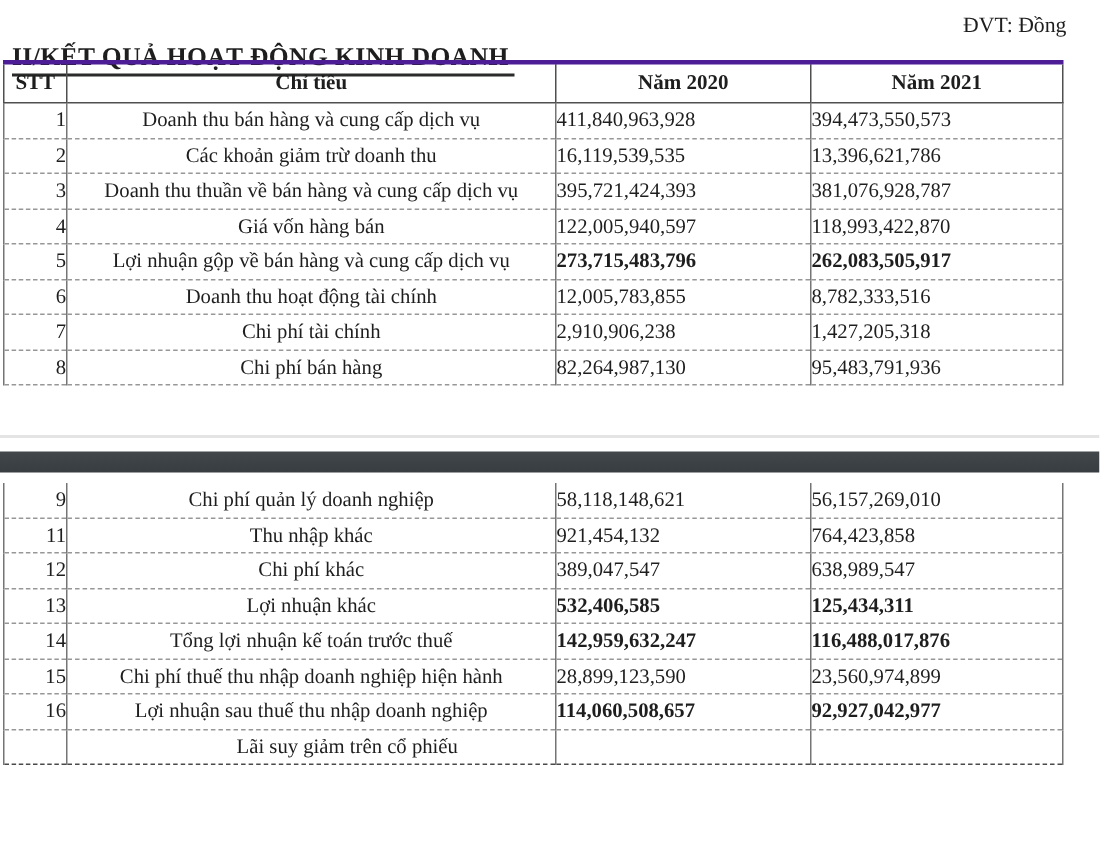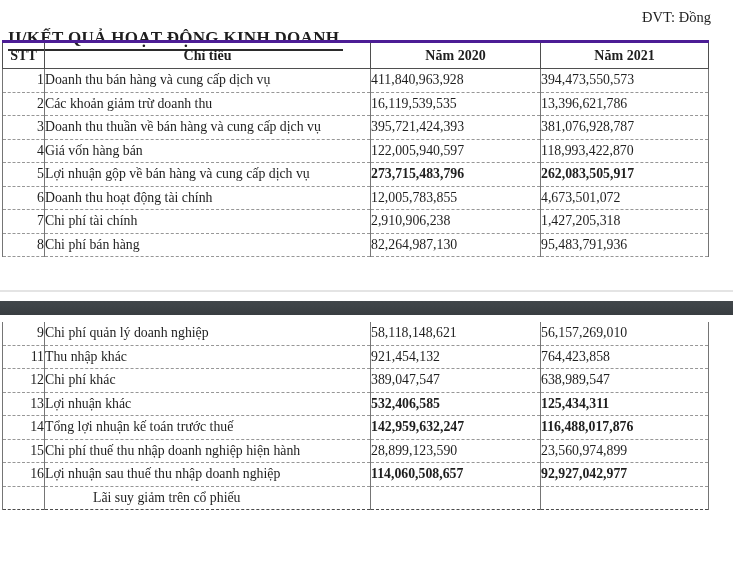--- a/index.html
+++ b/index.html
@@ -48,21 +48,21 @@
     line-height: 22px;
     border-left: 1px solid #757575;
     border-right: 1px solid #757575;
     border-bottom: 1px dashed #979797;
     padding: 0;
     white-space: nowrap; overflow: hidden;
   }
   .tbl2 tr:last-child td { border-bottom: 1px dashed #4a4a4a; padding-left: 48px; }
 
   .c-stt   { text-align: right; padding-right: 8px; }
-  .c-label { text-align: left;  padding-left: 5px;  }
+  .c-label { text-align: center;  padding-left: 5px;  }
   .c-num   { padding-right: 4px; }
   td.bold  { font-weight: bold; }
 
   .scan-edge {
     position: absolute; top: 290px; left: 0;
     width: 733px; height: 2px;
     background: #e4e4e4;
   }
   .divider-band {
     position: absolute; top: 301px; left: 0;
@@ -120,21 +120,21 @@
         <tr>
           <td class="c-stt">5</td>
           <td class="c-label">Lợi nhuận gộp về bán hàng và cung cấp dịch vụ</td>
           <td class="c-num bold">273,715,483,796</td>
           <td class="c-num bold">262,083,505,917</td>
         </tr>
         <tr>
           <td class="c-stt">6</td>
           <td class="c-label">Doanh thu hoạt động tài chính</td>
           <td class="c-num">12,005,783,855</td>
-          <td class="c-num">4,673,501,072</td>
+          <td class="c-num">8,782,333,516</td>
         </tr>
         <tr>
           <td class="c-stt">7</td>
           <td class="c-label">Chi phí tài chính</td>
           <td class="c-num">2,910,906,238</td>
           <td class="c-num">1,427,205,318</td>
         </tr>
         <tr>
           <td class="c-stt">8</td>
           <td class="c-label">Chi phí bán hàng</td>

